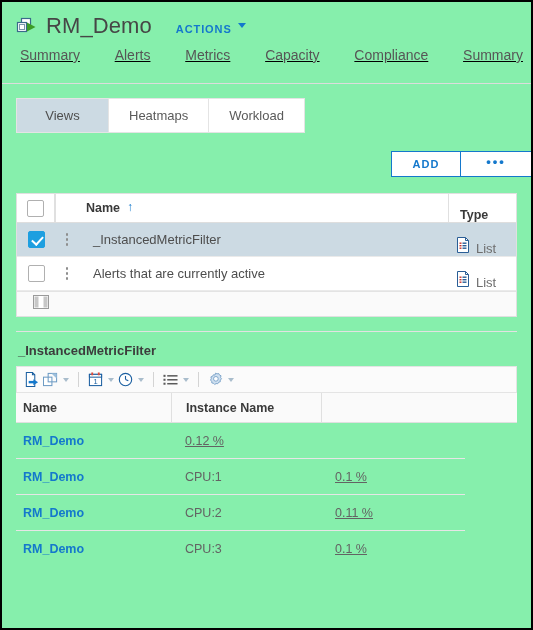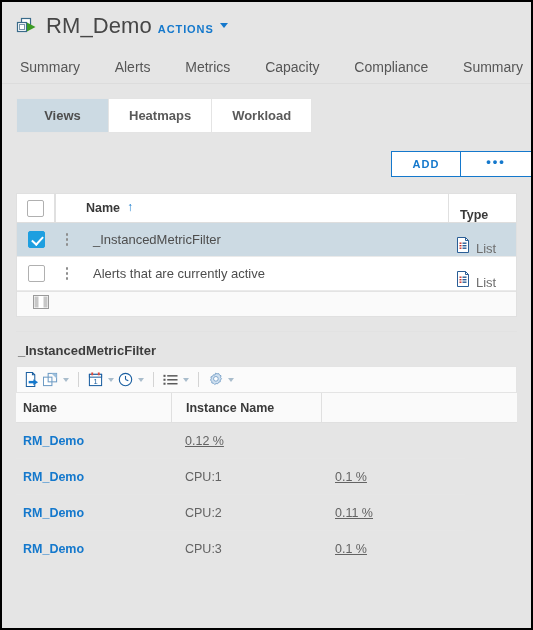--- a/index.html
+++ b/index.html
@@ -8,21 +8,21 @@
     background: #000;
   }
   body {
     font-family: "Liberation Sans", sans-serif;
     -webkit-font-smoothing: antialiased;
   }
   #app {
     position: relative;
     width: 533px;
     height: 630px;
-    background: #e5e5e5;
+    background: #86efac;
     border: 2px solid #000000;
     overflow: hidden;
   }
 
   
   .page-header {
     display: flex;
     align-items: center;
     padding: 10px 0 8px 14px;
     height: 46px;
@@ -35,21 +35,21 @@
     top: 1px;
   }
   .page-title {
     font-size: 22px;
     color: #464646;
     font-weight: 400;
     letter-spacing: 0.1px;
     white-space: nowrap;
   }
   .actions-btn {
-    margin-left: 6px;
+    margin-left: 24px;
     display: flex;
     align-items: flex-start;
     gap: 6px;
     color: #1478cc;
     font-size: 11px;
     font-weight: 600;
     letter-spacing: 0.9px;
     cursor: pointer;
     position: relative;
     top: 3px;
@@ -58,38 +58,38 @@
     width: 0; height: 0;
     border-left: 4.5px solid transparent;
     border-right: 4.5px solid transparent;
     border-top: 5px solid #1478cc;
   }
 
   
   .main-tabs {
     display: flex;
     align-items: flex-end;
-    padding: 0 8px 0 18px;
+    padding: 0 8px 12px 18px;
     border-bottom: 1px solid #dcdcdc;
     height: 36px;
     justify-content: space-between;
+    text-decoration: underline;
   }
   .main-tab {
     font-size: 14px;
     color: #565656;
     padding: 0 0 8px 0;
     cursor: pointer;
     white-space: nowrap;
   }
   .main-tab.active { color: #565656; }
 
   
   .subtabs-wrap {
     padding: 14px 0 0 14px;
-    font-weight: bold;
   }
   .subtabs {
     display: inline-flex;
     border: 1px solid #e4e4e4;
   }
   .subtab {
     font-size: 13px;
     color: #5a5a5a;
     padding: 9px 20px 9px 20px;
     background: #ffffff;

